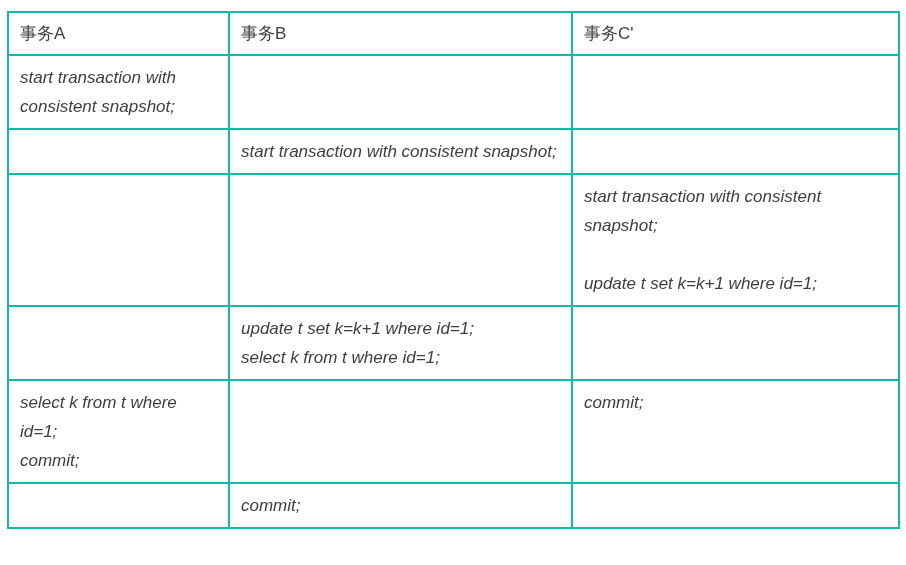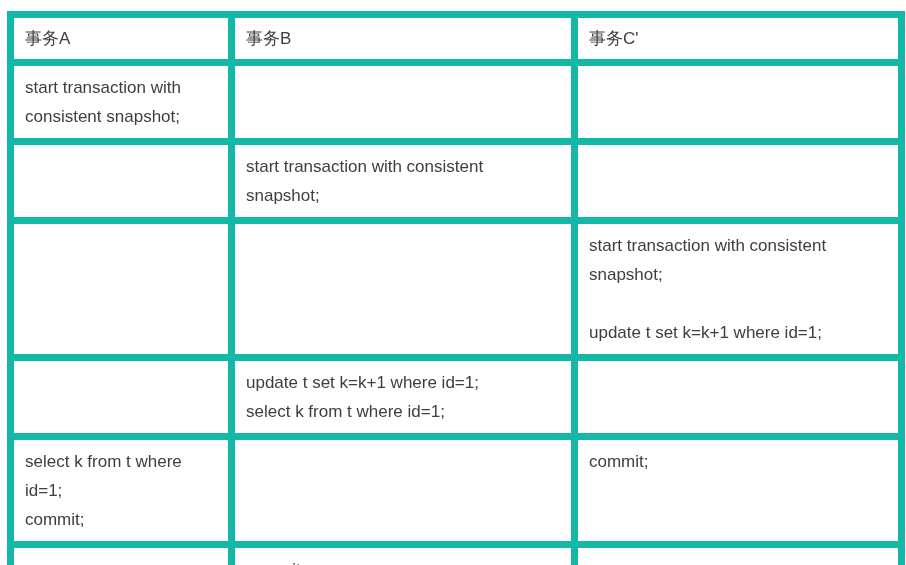--- a/index.html
+++ b/index.html
@@ -16,33 +16,33 @@
   table.tx-table {
     width: 891px;
     border-collapse: collapse;
     table-layout: fixed;
   }
   col.col-a { width: 221px; }
   col.col-b { width: 343px; }
   col.col-c { width: 327px; }
   .tx-table th,
   .tx-table td {
-    border: 7px solid #14b8a6;
+    border: 2px solid #14b8a6;
     vertical-align: top;
     text-align: left;
     padding: 6px 11px;
     font-size: 17px;
     line-height: 29px;
     font-weight: 400;
     color: #3c3e42;
     background: #ffffff;
     word-wrap: break-word;
   }
   .tx-table td { padding: 7px 11px; }
-  .line { min-height: 29px; }
+  .line { min-height: 29px; font-style: italic; }
   .line.blank { min-height: 29px; }
 </style>
 </head>
 <body>
 
 <table class="tx-table">
   <colgroup>
     <col class="col-a">
     <col class="col-b">
     <col class="col-c">

